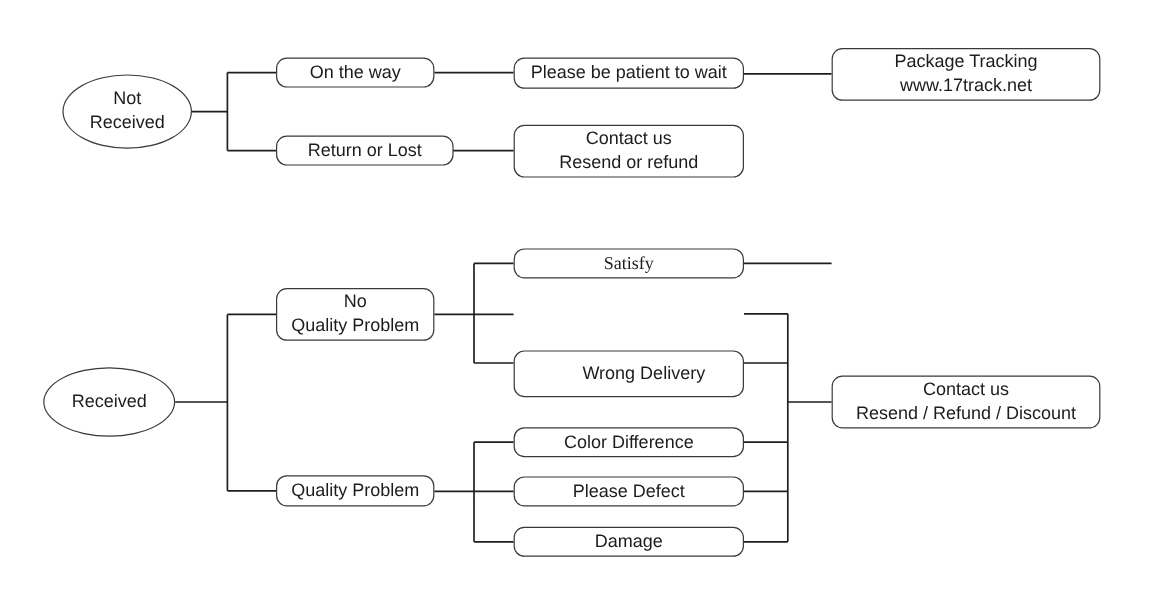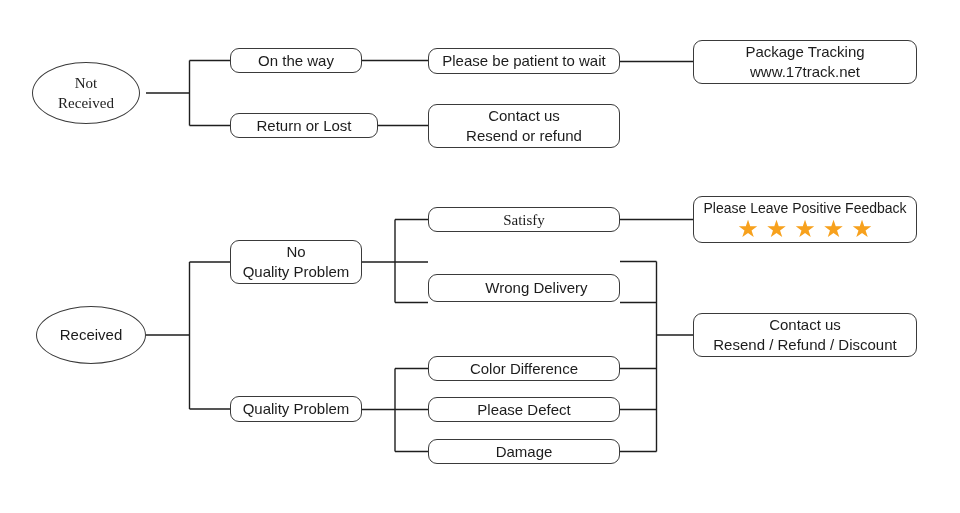--- a/index.html
+++ b/index.html
@@ -58,31 +58,31 @@
     color: #F7A11D;
     font-size: 24px;
     line-height: 24px;
     letter-spacing: 7px;
     padding-left: 7px; 
     margin-top: 0px;
     white-space: nowrap;
   }
 
   
-  #n-not-received      { left: 32px;  top: 62px;  width: 108px; height: 62px; font-family: Liberation Serif, serif; }
+  #n-not-received      { left: 52px;  top: 62px;  width: 108px; height: 62px; }
   #n-received          { left: 36px;  top: 306px; width: 110px; height: 58px; }
   #n-on-the-way        { left: 230px; top: 48px;  width: 132px; height: 25px; }
   #n-return-or-lost    { left: 230px; top: 113px; width: 148px; height: 25px; }
   #n-no-quality        { left: 230px; top: 240px; width: 132px; height: 44px; }
   #n-quality-problem   { left: 230px; top: 396px; width: 132px; height: 26px; }
   #n-be-patient        { left: 428px; top: 48px;  width: 192px; height: 26px; }
   #n-contact-nr        { left: 428px; top: 104px; width: 192px; height: 44px; }
   #n-satisfy           { left: 428px; top: 207px; width: 192px; height: 25px; font-family: Liberation Serif, serif; }
   #n-not-fit           { left: 428px; top: 249px; width: 192px; height: 25px; }
-  #n-wrong-delivery    { left: 428px; top: 274px; width: 192px; height: 28px; padding-left: 25px; }
+  #n-wrong-delivery    { left: 428px; top: 292px; width: 192px; height: 39px; padding-left: 25px; }
   #n-color-difference  { left: 428px; top: 356px; width: 192px; height: 25px; }
   #n-quality-defect    { left: 428px; top: 397px; width: 192px; height: 25px; }
   #n-damage            { left: 428px; top: 439px; width: 192px; height: 25px; }
   #n-package-tracking  { left: 693px; top: 40px;  width: 224px; height: 44px; text-align: center; }
   #n-feedback          { left: 693px; top: 196px; width: 224px; height: 47px; }
   #n-contact-rc        { left: 693px; top: 313px; width: 224px; height: 44px; }
 </style>
 </head>
 <body>
 
@@ -160,24 +160,20 @@
 
   <div class="node" id="n-satisfy">
     <span class="line">Satisfy</span>
   </div>
 
 
   <div class="node" id="n-wrong-delivery">
     <span class="line">Wrong Delivery</span>
   </div>
 
-  <div class="node" id="n-feedback">
-    <span class="feedback-title">Please Leave Positive Feedback</span>
-    <span class="stars">★★★★★</span>
-  </div>
 
   <div class="node" id="n-color-difference">
     <span class="line">Color Difference</span>
   </div>
 
   <div class="node" id="n-quality-defect">
     <span class="line">Please Defect</span>
   </div>
 
   <div class="node" id="n-damage">

